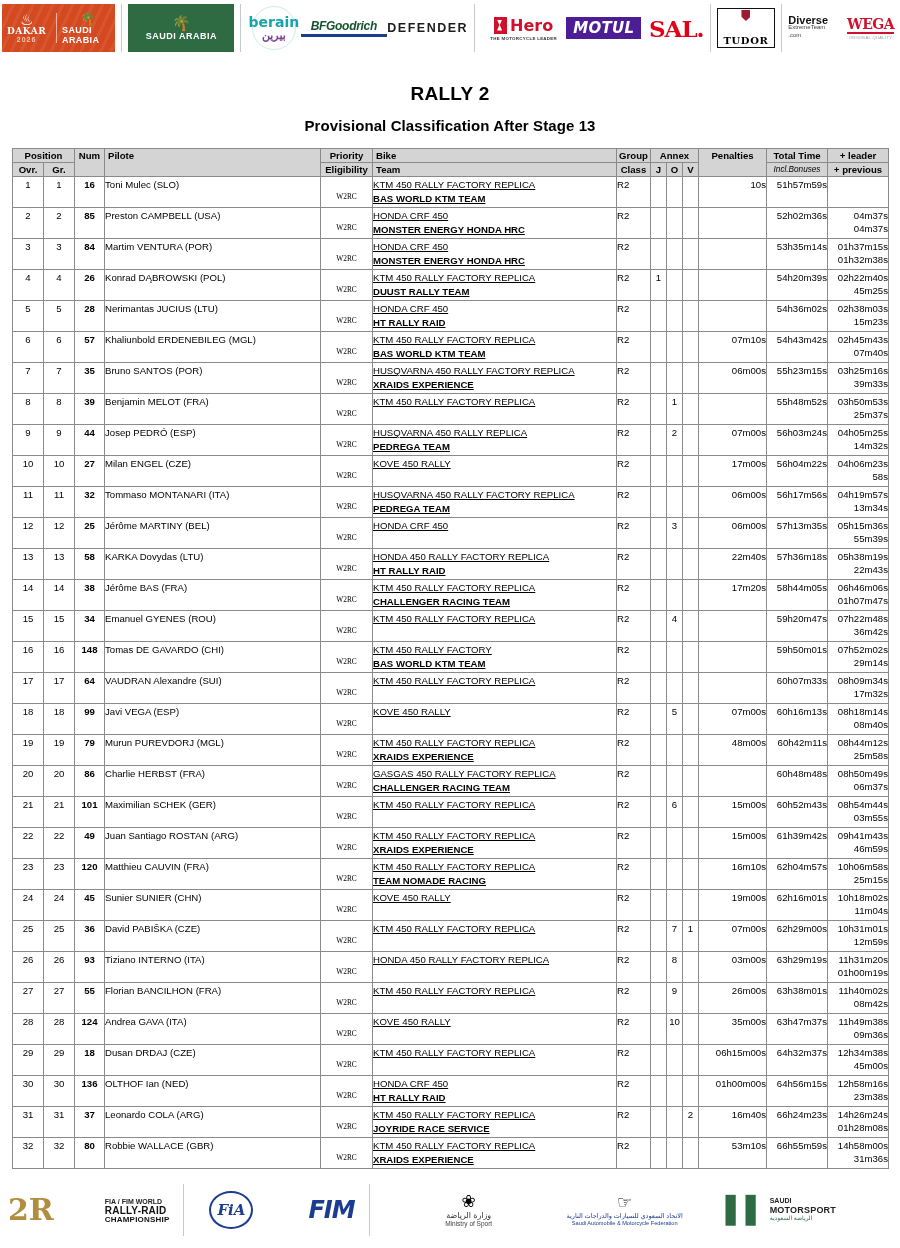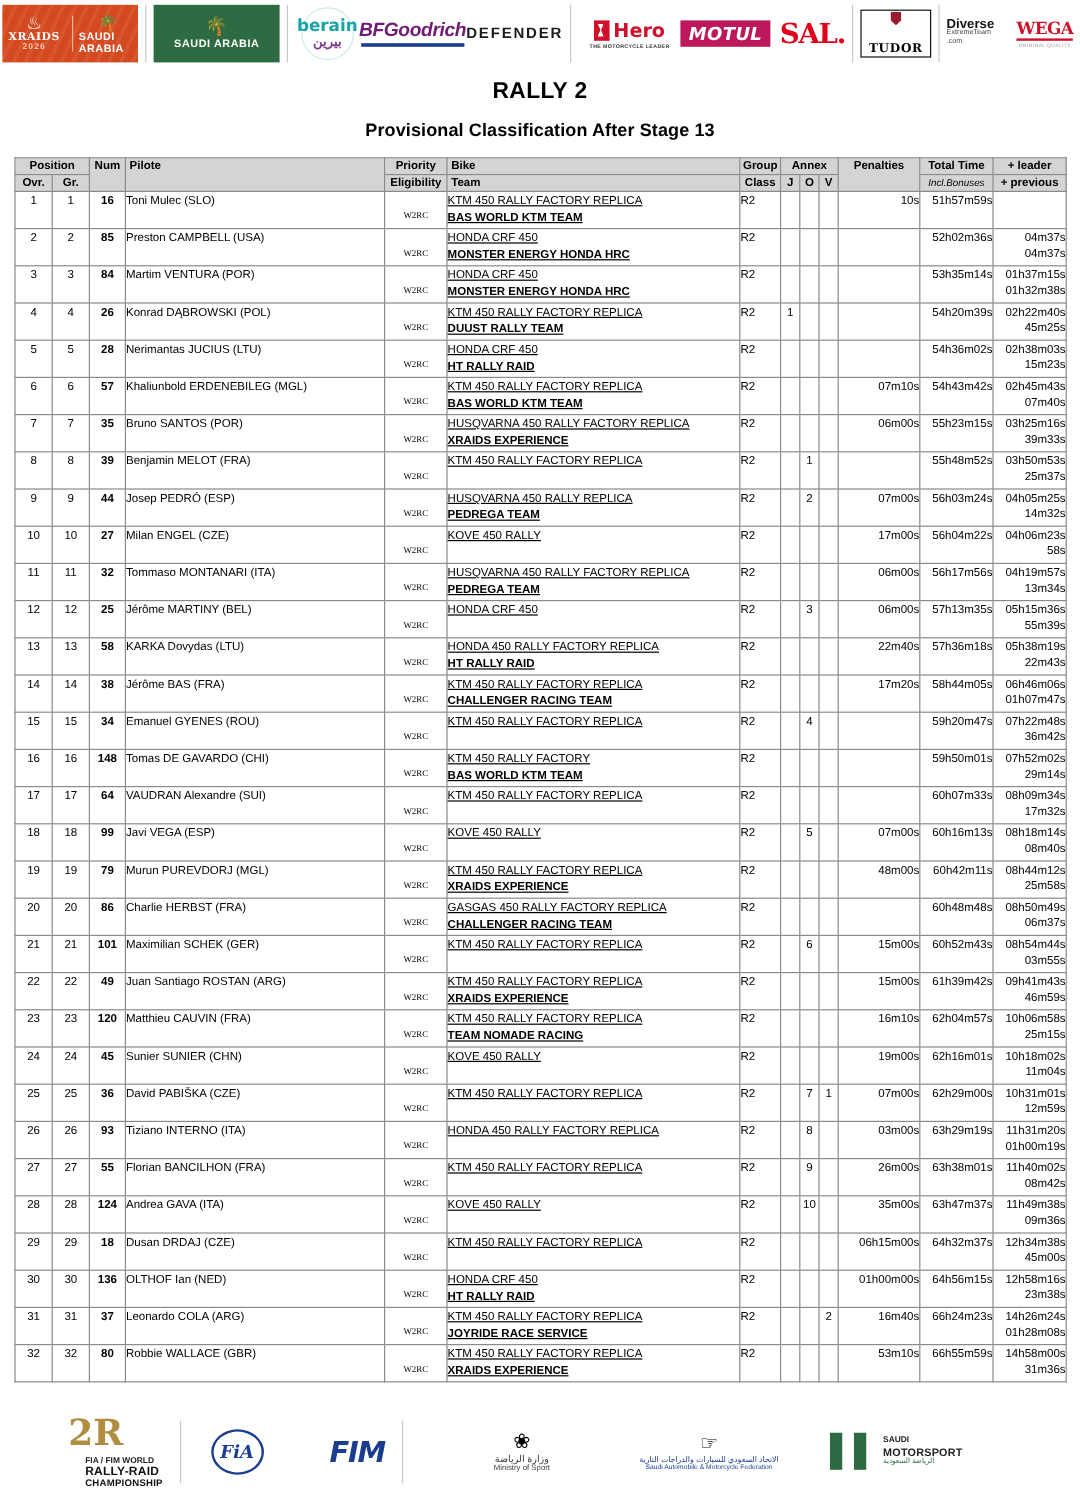--- a/index.html
+++ b/index.html
@@ -52,54 +52,54 @@
             width:56px; height:48px; position:relative;}
   .berain .globe{
     position:absolute; width:44px;height:44px;border-radius:50%;
     border:1px solid #bfe3e4; opacity:.75;
   }
   .berain .en { font-size:14px; font-weight:bold; color:#18a3a8; font-family:"DejaVu Sans",sans-serif; line-height:13px; position:relative;}
   .berain .ar { font-size:11px; font-weight:bold; color:#7b3f8f; line-height:12px; position:relative;}
 
   
   .bfg { display:flex; flex-direction:column; align-items:center; width:92px;}
-  .bfg .l1 { font-size:16px; font-weight:bold; font-style:italic; color:#701a75; letter-spacing:-.3px;}
+  .bfg .l1 { font-size:12px; font-weight:bold; font-style:italic; color:#14532d; letter-spacing:-.3px;}
   .bfg .bar { width:86px; height:3px; background:#1b3d8f; margin-top:1px;}
 
   .defender { font-size:12.5px; font-weight:bold; letter-spacing:1.5px; color:#1c1c1c; }
 
   
   .hero { display:flex; flex-direction:column; align-items:center; width:90px;}
   .hero .row { display:flex; align-items:center; gap:3px;}
   .hero .mark { width:13px;height:17px;background:#d0112b; position:relative;}
   .hero .mark:after{content:"";position:absolute;left:3px;top:3px;width:5px;height:11px;background:#fff;
      clip-path:polygon(0 0,100% 0,55% 50%,100% 100%,0 100%,45% 50%);}
   .hero .nm { font-size:16px; font-weight:bold; color:#d0112b; font-family:"DejaVu Sans",sans-serif;}
   .hero .tag { font-size:4.4px; font-weight:bold; letter-spacing:.3px; color:#333; margin-top:1px;}
 
-  .motul { background:#be185d; color:#fff; font-size:15px; font-weight:bold; font-style:italic;
+  .motul { background:#4c1d95; color:#fff; font-size:15px; font-weight:bold; font-style:italic;
            padding:2px 7px; letter-spacing:.3px; font-family:"DejaVu Sans",sans-serif;}
   .sal { font-size:23px; font-weight:bold; color:#e2001a; font-family:"DejaVu Serif",serif; letter-spacing:-1px;}
 
   .tudor { border:1px solid #111; width:62px;height:40px;
            display:flex;flex-direction:column;align-items:center;justify-content:center;}
   .tudor .shield{width:9px;height:11px;background:#9b1b30;clip-path:polygon(0 0,100% 0,100% 62%,50% 100%,0 62%);}
   .tudor .t { font-size:10px; font-weight:bold; font-family:"DejaVu Serif",serif; letter-spacing:.6px; margin-top:14px;}
 
   .diverse { display:flex; flex-direction:column; width:58px; line-height:7.5px;}
   .diverse .d1{font-size:11px;font-weight:bold;color:#111;}
   .diverse .d2{font-size:6px;color:#444;}
   .diverse .d3{font-size:6px;color:#444;}
   .wega { display:flex;flex-direction:column;align-items:center;width:58px;}
   .wega .w{font-size:14px;font-weight:bold;color:#d0112b;font-family:"DejaVu Serif",serif;
            border-bottom:2px solid #d0112b; letter-spacing:-.5px;}
   .wega .sub{font-size:4px;color:#999;letter-spacing:.4px;margin-top:1px;}
 
   
-  .title-main { text-align:center; font-size:19px; font-weight:bold; margin-top:10px; letter-spacing:.3px;}
+  .title-main { text-align:center; font-size:19px; font-weight:bold; margin-top:27px; letter-spacing:.3px;}
   .title-sub  { text-align:center; font-size:15px; font-weight:bold; margin-top:12px; letter-spacing:.1px;}
 
   
   .tbl-wrap { margin:14px 12px 0 12px; }
   table.results { border-collapse:collapse; width:876px; table-layout:fixed; }
   table.results th, table.results td {
     border:1px solid #8a8a8a;
     font-size:9.6px;
     padding:0;
     vertical-align:top;
@@ -132,21 +132,21 @@
   .bike-cell .ln2 { font-size:9.6px; }
 
   .num-b { font-weight:bold; }
 
   
   .footer {
     position:absolute; left:0; bottom:8px; width:900px;
     display:flex; align-items:center; height:60px;
   }
   .ft-sep { width:1px;height:52px;background:#c9c9c9;margin:0 14px;}
-  .rr2 { display:flex; align-items:center; gap:4px; padding-left:24px;flex-direction:column;}
+  .rr2 { display:flex; align-items:center; gap:4px; padding-left:8px;}
   .rr2 .big { font-size:30px; font-weight:bold; color:#b08d3f; font-family:"DejaVu Serif",serif; line-height:28px;}
   .rr2 .txtcol { display:flex;flex-direction:column; line-height:9px;margin-left:47px;}
   .rr2 .t1{font-size:7px;font-weight:bold;color:#222;}
   .rr2 .t2{font-size:10px;font-weight:bold;color:#111;letter-spacing:.2px;}
   .rr2 .t3{font-size:8px;font-weight:bold;color:#111;letter-spacing:.2px;}
 
   .fia { width:66px;height:44px;display:flex;align-items:center;justify-content:center;}
   .fia .ball{width:44px;height:38px;border-radius:50%;border:2.5px solid #1b3d8f;
      display:flex;align-items:center;justify-content:center;}
   .fia .ball span{font-size:15px;font-weight:bold;color:#1b3d8f;font-family:"DejaVu Serif",serif;font-style:italic;}
@@ -172,21 +172,21 @@
   .smsp .s3{font-size:6px;color:#2e6b43;}
 </style>
 </head>
 <body>
 
 <div class="sponsor-bar">
 
   <div class="dakar-logo">
     <div class="dk-left">
       <div class="dk-bedouin">♨</div>
-      <div class="dk-word">XRAIDS</div>
+      <div class="dk-word">DAKAR</div>
       <div class="dk-year">2026</div>
     </div>
     <div class="dk-div"></div>
     <div class="dk-right">
       <div class="dk-palm">🌴</div>
       <div class="dk-sa">SAUDI ARABIA</div>
     </div>
   </div>
 
   <div class="sp-sep"></div>

